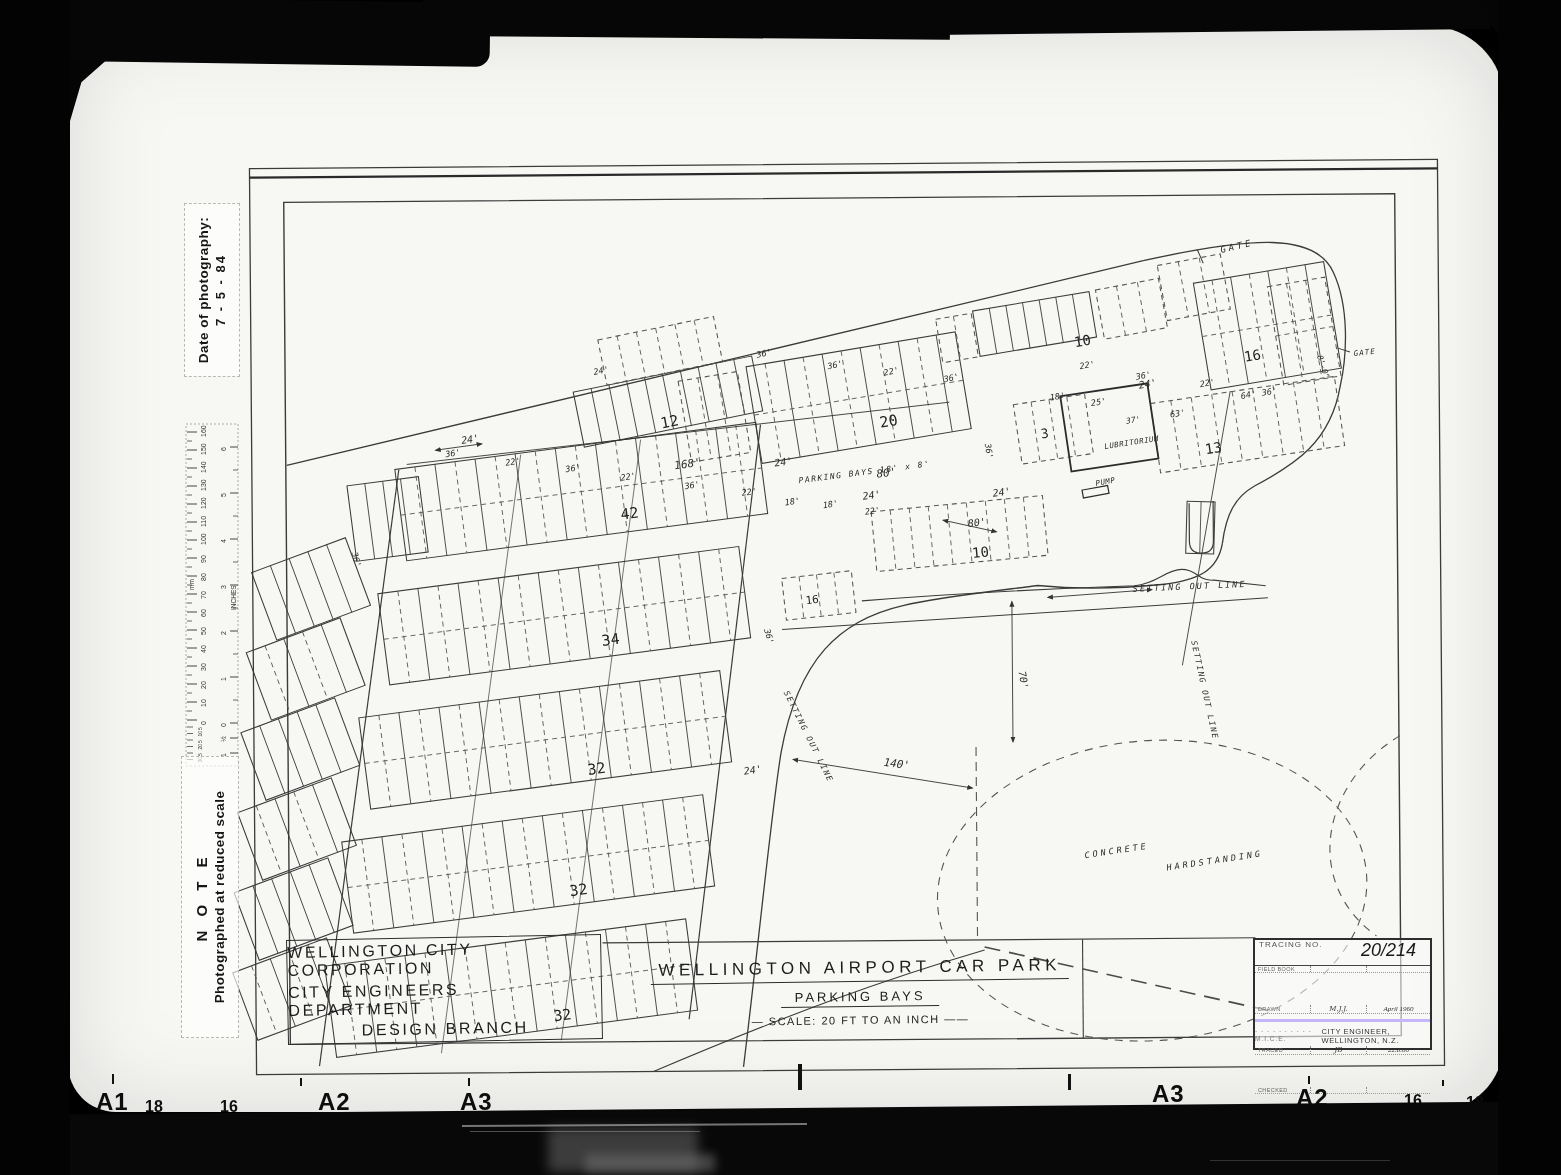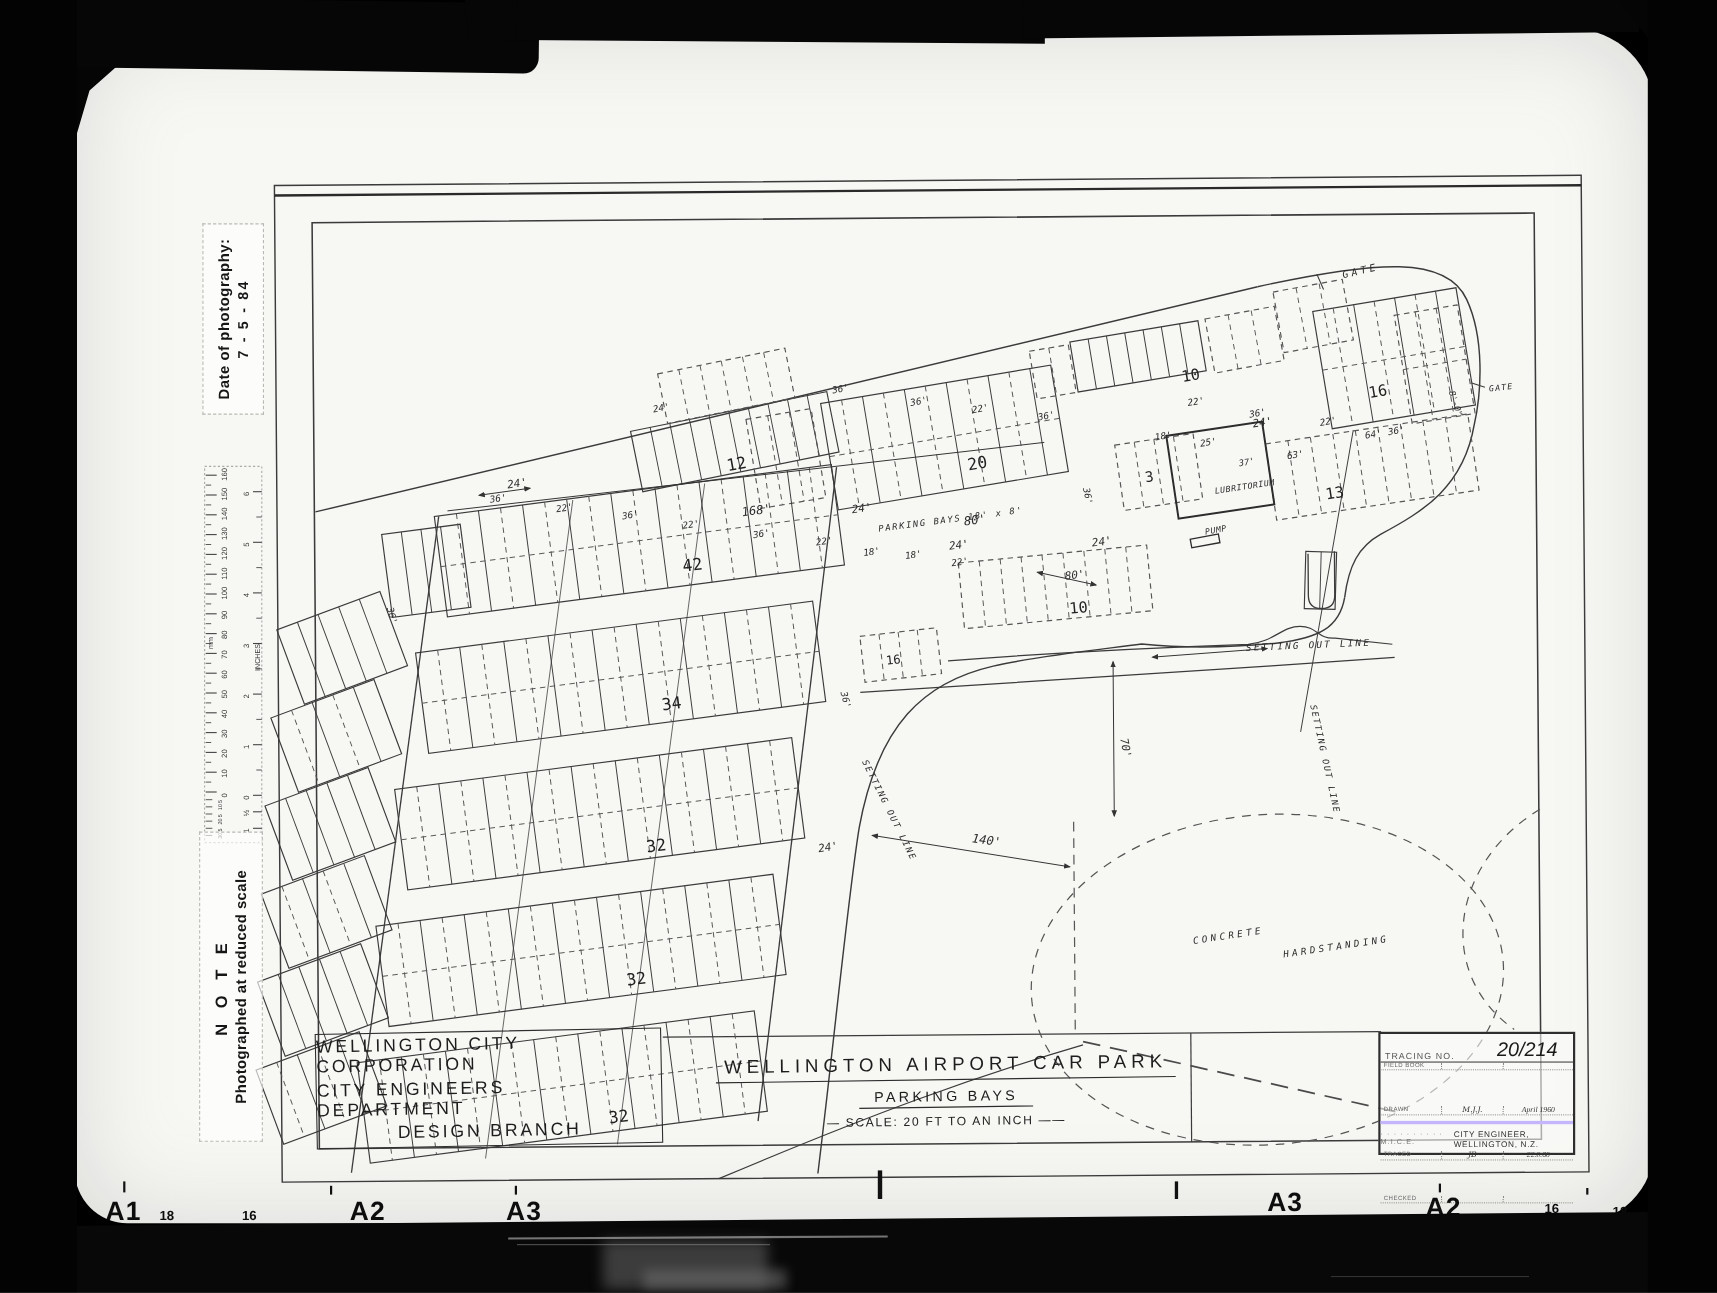--- a/index.html
+++ b/index.html
@@ -42,38 +42,38 @@
   .tb{position:absolute;z-index:3;color:#1d1d1d;}
   #corp-box{left:287px;top:937px;width:313px;height:103px;border:1.5px solid #2e2e2e;
             transform:rotate(-1.1deg);display:flex;flex-direction:column;justify-content:space-evenly;
             align-items:center;font-size:16px;letter-spacing:2.6px;}
   #center-title{left:640px;top:943px;width:440px;height:97px;transform:rotate(-.8deg);
             display:flex;flex-direction:column;align-items:center;justify-content:center;gap:7px;}
   .ct-main{font-size:17px;letter-spacing:4.5px;border-bottom:1.5px solid #2c2c2c;padding:0 8px 3px;}
   .ct-sub{font-size:13px;letter-spacing:3px;border-bottom:1.3px solid #2c2c2c;padding:0 14px 2px;}
   .ct-scale{font-size:11px;letter-spacing:1.5px;color:#222;}
   #tracing-box{left:1253px;top:938px;width:175px;height:108px;border:2px solid #2e2e2e;background:rgba(250,250,248,.6);}
-  .tr-top{height:25px;border-bottom:1px solid #444;display:flex;align-items:flex-end;}
+  .tr-top{height:25px;border-bottom:1px solid #444;display:flex;align-items:flex-start;}
   .tr-lab{font-size:8px;letter-spacing:1px;color:#555;padding-left:4px;flex:1;}
   .tr-num{font-size:18px;font-style:italic;padding-right:14px;color:#1a1a1a;margin-left:22px;}
   #tr-rows{height:53px;border-bottom:3px solid #c4b5fd;display:flex;flex-direction:column;gap:32px;}
   .tr-row{flex:1;display:flex;border-bottom:.5px dotted #999;}
   .tr-row:last-child{border-bottom:none;}
   .tr-c1{width:52px;border-right:.5px dotted #888;font-size:5.5px;color:#666;letter-spacing:.4px;
          display:flex;align-items:center;padding-left:3px;}
   .tr-c2{width:55px;border-right:.5px dotted #888;font-size:7px;font-style:italic;
          font-family:"DejaVu Serif",serif;display:flex;align-items:center;justify-content:center;color:#333;}
   .tr-c3{flex:1;font-size:7px;font-style:italic;font-family:Liberation Serif, serif;
          display:flex;align-items:center;justify-content:center;color:#333;}
   .tr-foot{height:26px;display:flex;flex-direction:row;align-items:center;justify-content:center;}
   .tr-f1{font-size:6.5px;color:#777;filter:blur(.4px);letter-spacing:1px;}
   .tr-f2{font-size:7.5px;color:#333;letter-spacing:.6px;margin-top:1px;}
   .fmark{position:absolute;z-index:3;font-weight:bold;color:#0d0d0d;}
   .fmark.big{font-size:24px;letter-spacing:1px;}
-  .fmark.sm{font-size:12px;}
+  .fmark.sm{font-size:16px;}
 </style>
 </head>
 <body>
 
 <div class="stage">
   <div class="photo"></div>
 
   <svg id="plan" width="1561" height="1175" viewBox="0 0 1561 1175">
       <defs>
         <marker id="arw" viewBox="0 0 10 10" refX="8" refY="5" markerWidth="7" markerHeight="7" orient="auto-start-reverse">

